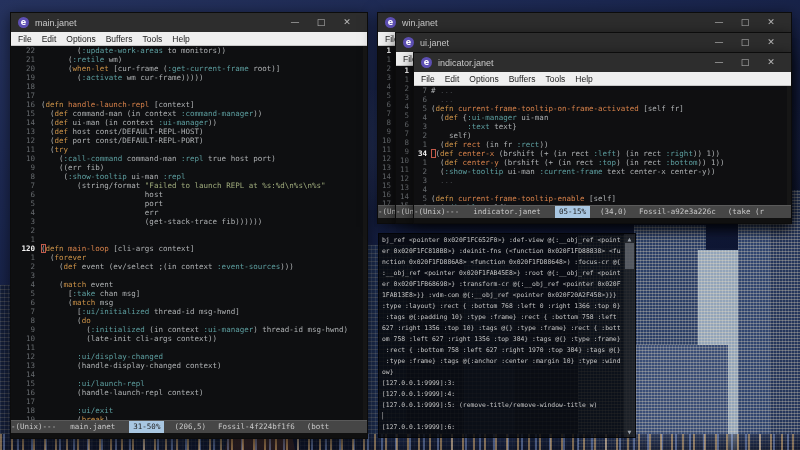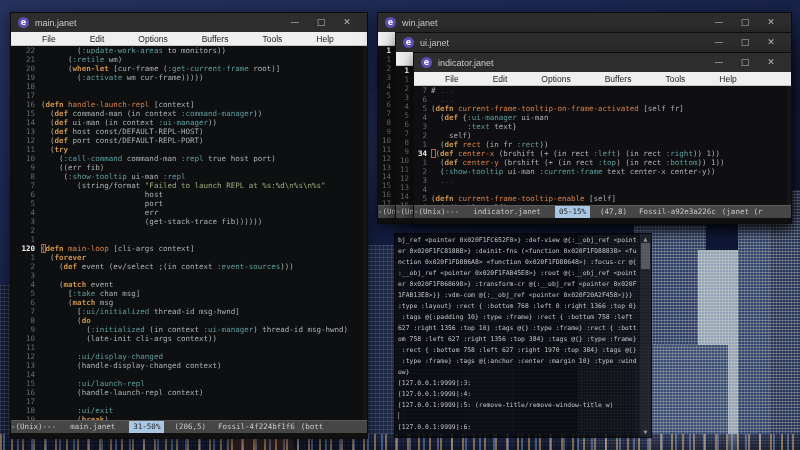--- a/index.html
+++ b/index.html
@@ -33,42 +33,42 @@
           background:#161616;}
   .titlebar{height:19px;background:#2d2d2d;display:flex;align-items:center;
             padding:0 7px;gap:6px;}
   .appicon{width:11px;height:11px;border-radius:50%;background:#5d4fb3;color:#fff;
            font:bold 8px/11px "DejaVu Sans",sans-serif;text-align:center;flex:none;}
   .title{font-size:9px;color:#c9c9c9;white-space:nowrap;}
   .winbtns{margin-left:auto;display:flex;gap:0;}
   .wbtn{width:26px;text-align:center;color:#b9b9b9;font:9px/19px "DejaVu Sans",sans-serif;}
   .menubar{height:13px;background:#efefef;border-bottom:1px solid #c8c8c8;
            display:flex;align-items:center;font-size:8.5px;color:#1a1a1a;padding-left:2px;}
-  .menu-item{padding:0 5px;margin-left:24px;}
+  .menu-item{padding:0 5px;}
   .content{position:absolute;left:0;right:4px;overflow:hidden;
            font:7.5px/9px "DejaVu Sans Mono",monospace;white-space:pre;}
   .codeline{display:flex;height:9px;white-space:pre;}
   .ln{flex:none;text-align:right;color:#666a6e;padding-right:6px;}
   .lnw{width:24px;} .lnn{width:13px;padding-right:4px;}
   .ln.cur{color:#f2f2f2;font-weight:bold;}
-  .sg-d{color:#aeb1b3;} .sg-w{color:#cd9348;font-weight:bold;} .sg-f{color:#d8824a;}
+  .sg-d{color:#aeb1b3;} .sg-w{color:#cd9348;} .sg-f{color:#d8824a;}
   .sg-k{color:#5d9fa0;} .sg-s{color:#9fab7c;} .sg-m{color:#45484c;}
   .cursor{box-shadow:inset 0 0 0 1px #c35a4a;color:#aeb1b3;}
   .modeline{position:absolute;left:0;right:0;bottom:5px;height:12px;background:#464646;
             border-top:1px solid #5a5a5a;color:#c8c8c8;display:flex;align-items:center;
             font:7.5px/12px "DejaVu Sans Mono",monospace;white-space:pre;overflow:hidden;}
   .mlbuf{margin:0 14px;}
   .pct{background:#a9c7e2;color:#1d1d1d;padding:0 4px;margin-right:10px;}
-  .mpos{margin-right:12px;} .mvcs{margin-right:6px;}
+  .mpos{margin-right:12px;} .mvcs{margin-right:12px;}
   .echo{position:absolute;left:0;right:0;bottom:0;height:5px;background:#101010;}
   
   .c-main{background:rgba(13,14,17,.90);}
   .c-dark{background:rgba(16,16,18,.96);}
   
-  .terminal{position:absolute;left:394px;top:233px;width:256px;height:203px;
+  .terminal{position:absolute;left:378px;top:233px;width:256px;height:203px;
             background:rgba(7,8,11,.82);border:1px solid rgba(0,0,0,.6);}
   .termbody{position:absolute;inset:1px 12px 1px 3px;overflow:hidden;
             font:6.4px/11px "DejaVu Sans Mono",monospace;color:#c3c3c3;white-space:pre;}
   .termline{height:11px;}
   .term-scroll{position:absolute;top:0;right:0;bottom:0;width:11px;
                background:rgba(60,62,68,.35);}
   .tarrow{position:absolute;left:0;width:11px;text-align:center;color:#9aa0a8;
           font:5px/8px "DejaVu Sans",sans-serif;}
   .tarrow.up{top:1px;} .tarrow.down{bottom:1px;}
   .thumb{position:absolute;left:1px;right:1px;top:9px;height:26px;background:rgba(150,155,165,.45);}
@@ -166,21 +166,21 @@
     <div class="menubar">
         <span class="menu-item">File</span>
         <span class="menu-item">Edit</span>
         <span class="menu-item">Options</span>
         <span class="menu-item">Buffers</span>
         <span class="menu-item">Tools</span>
         <span class="menu-item">Help</span>
       </div>
     <div class="content c-dark" style="top:33px;bottom:17px;"><div class="codeline"><span class="ln lnn">7</span><span><span class="sg-d"># </span><span class="sg-m">...</span></span></div><div class="codeline"><span class="ln lnn">6</span><span><span class="sg-m">  ...</span></span></div><div class="codeline"><span class="ln lnn">5</span><span><span class="sg-d">(</span><span class="sg-w">defn</span><span class="sg-d"> </span><span class="sg-f">current-frame-tooltip-on-frame-activated</span><span class="sg-d"> [self fr]</span></span></div><div class="codeline"><span class="ln lnn">4</span><span><span class="sg-d">  (</span><span class="sg-w">def</span><span class="sg-d"> {</span><span class="sg-k">:ui-manager</span><span class="sg-d"> ui-man</span></span></div><div class="codeline"><span class="ln lnn">3</span><span><span class="sg-d">        </span><span class="sg-k">:text</span><span class="sg-d"> text}</span></span></div><div class="codeline"><span class="ln lnn">2</span><span><span class="sg-d">    self)</span></span></div><div class="codeline"><span class="ln lnn">1</span><span><span class="sg-d">  (</span><span class="sg-w">def</span><span class="sg-d"> </span><span class="sg-f">rect</span><span class="sg-d"> (in fr </span><span class="sg-k">:rect</span><span class="sg-d">))</span></span></div><div class="codeline"><span class="ln lnn cur">34</span><span><span class="sg-d cursor"> </span><span class="sg-d">(</span><span class="sg-w">def</span><span class="sg-d"> </span><span class="sg-f">center-x</span><span class="sg-d"> (brshift (+ (in rect </span><span class="sg-k">:left</span><span class="sg-d">) (in rect </span><span class="sg-k">:right</span><span class="sg-d">)) 1))</span></span></div><div class="codeline"><span class="ln lnn">1</span><span><span class="sg-d">  (</span><span class="sg-w">def</span><span class="sg-d"> </span><span class="sg-f">center-y</span><span class="sg-d"> (brshift (+ (in rect </span><span class="sg-k">:top</span><span class="sg-d">) (in rect </span><span class="sg-k">:bottom</span><span class="sg-d">)) 1))</span></span></div><div class="codeline"><span class="ln lnn">2</span><span><span class="sg-d">  (</span><span class="sg-k">:show-tooltip</span><span class="sg-d"> ui-man </span><span class="sg-k">:current-frame</span><span class="sg-d"> text center-x center-y))</span></span></div><div class="codeline"><span class="ln lnn">3</span><span><span class="sg-m">  ...</span></span></div><div class="codeline"><span class="ln lnn">4</span><span></span></div><div class="codeline"><span class="ln lnn">5</span><span><span class="sg-d">(</span><span class="sg-w">defn</span><span class="sg-d"> </span><span class="sg-f">current-frame-tooltip-enable</span><span class="sg-d"> [self]</span></span></div><div class="codeline"><span class="ln lnn">6</span><span><span class="sg-d">  (</span><span class="sg-k">:disable</span><span class="sg-d"> self)</span></span></div></div>
     <div class="modeline">
-      <span>-(Unix)---</span><span class="mlbuf">indicator.janet</span><span class="pct">05-15%</span><span class="mpos">(47,8)</span><span class="mvcs">Fossil-a92e3a226c</span><span>(janet (r</span>
+      <span>-(Unix)---</span><span class="mlbuf">indicator.janet</span><span class="pct">05-15%</span><span class="mpos">(34,0)</span><span class="mvcs">Fossil-a92e3a226c</span><span>(take (r</span>
     </div>
     <div class="echo"></div>
   </div>
 
   <div class="window" style="left:10px;top:12px;width:356px;height:425px;z-index:10;">
     <div class="titlebar">
       <span class="appicon">e</span>
       <span class="title">main.janet</span>
       <span class="winbtns">
         <span class="wbtn">—</span>

